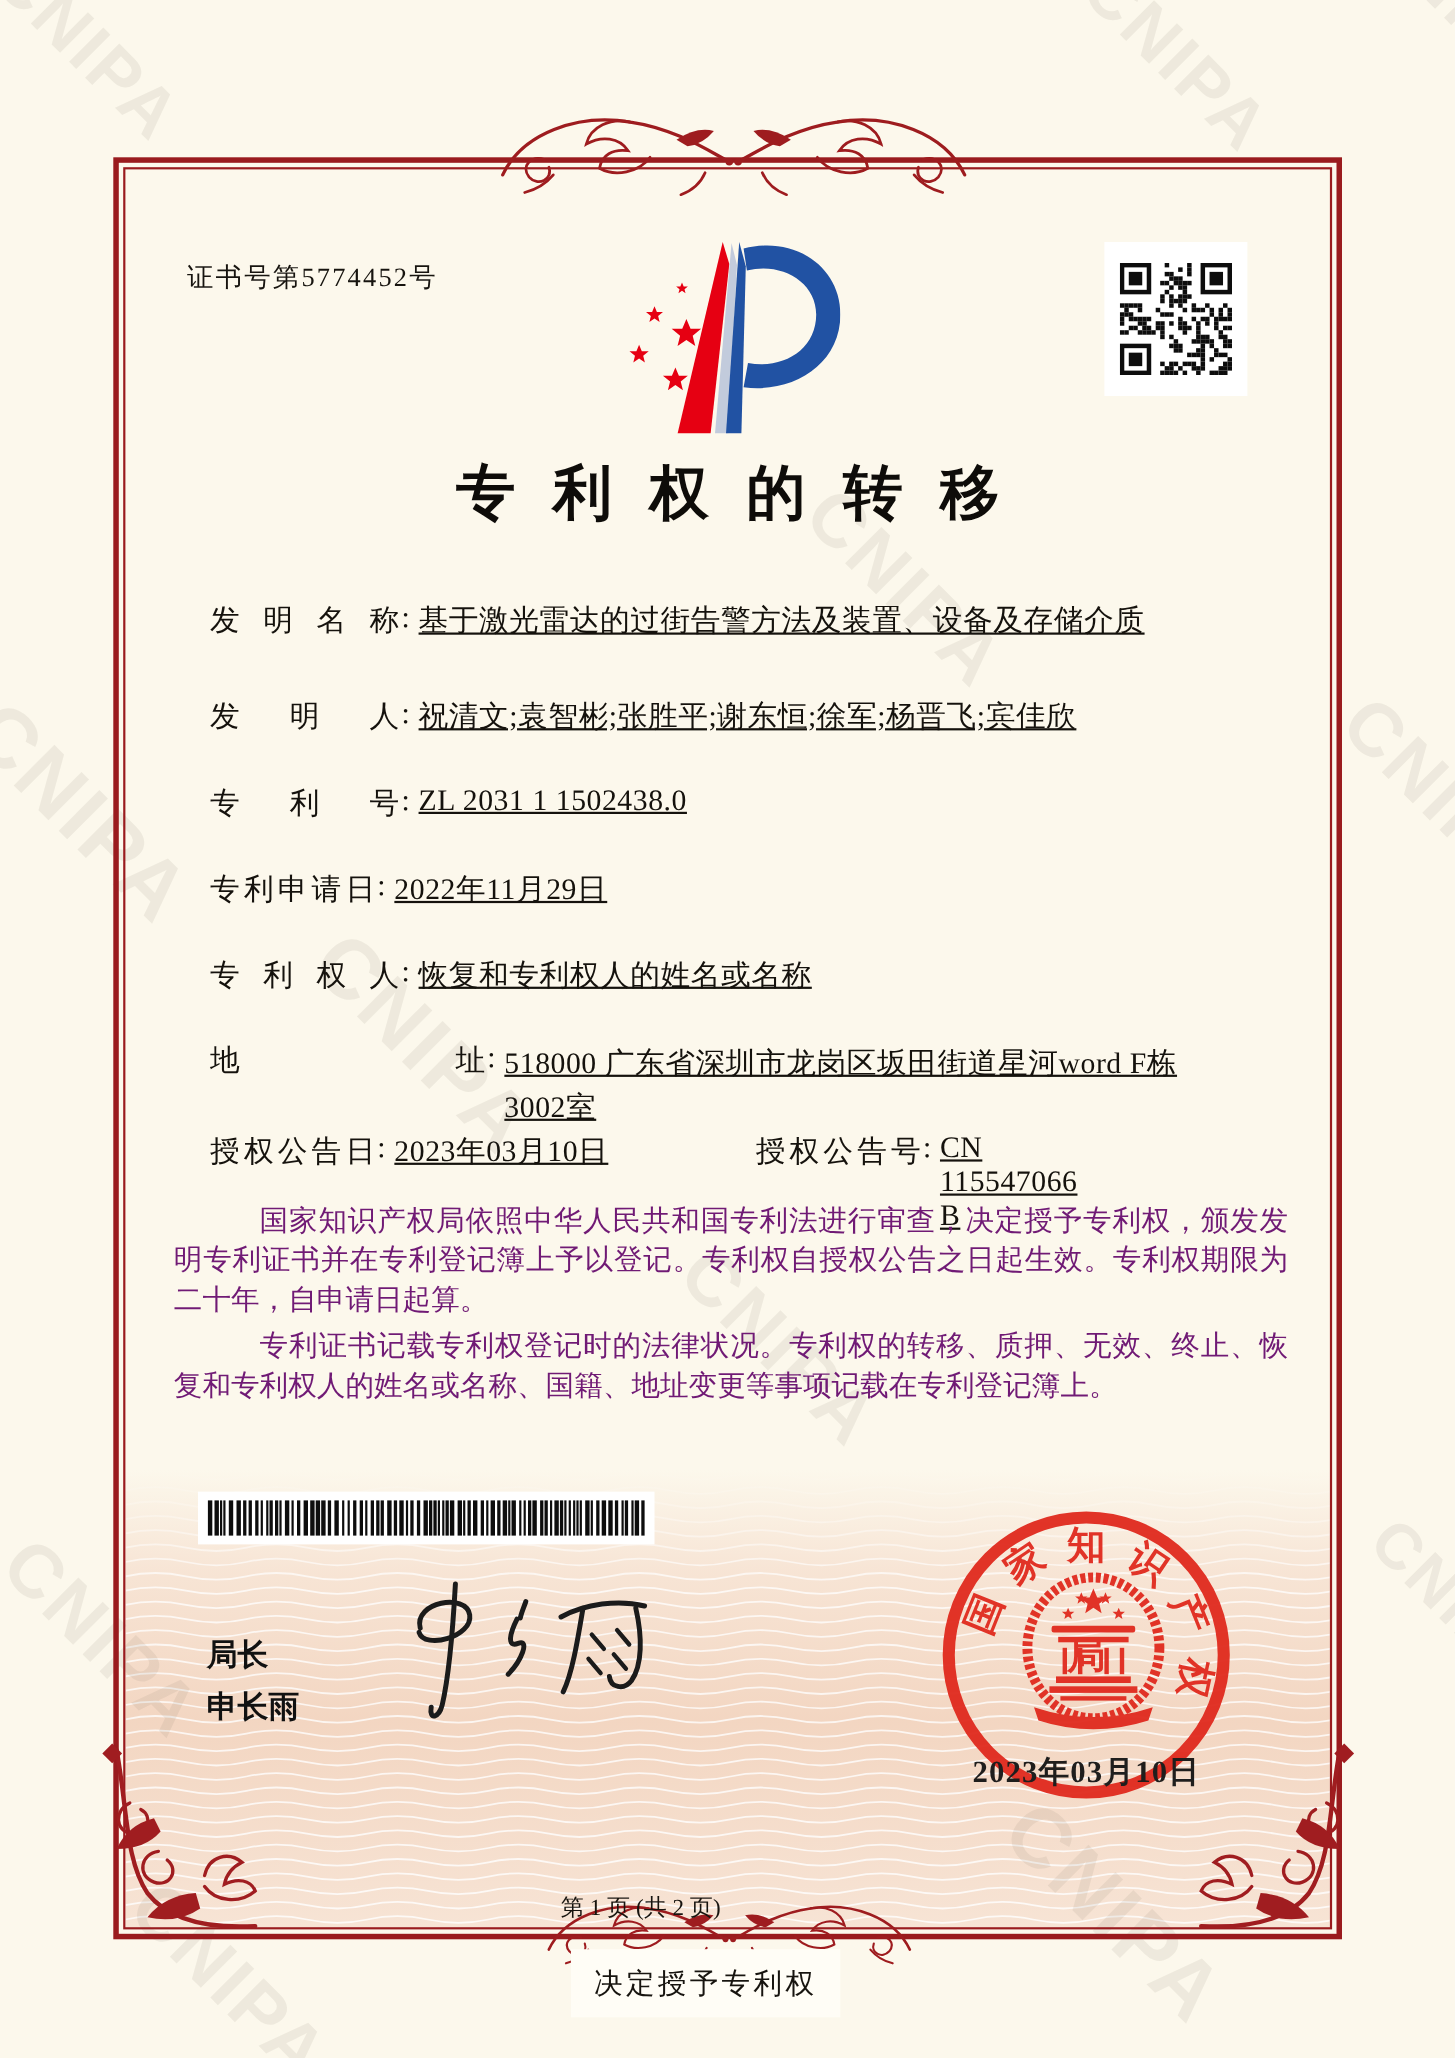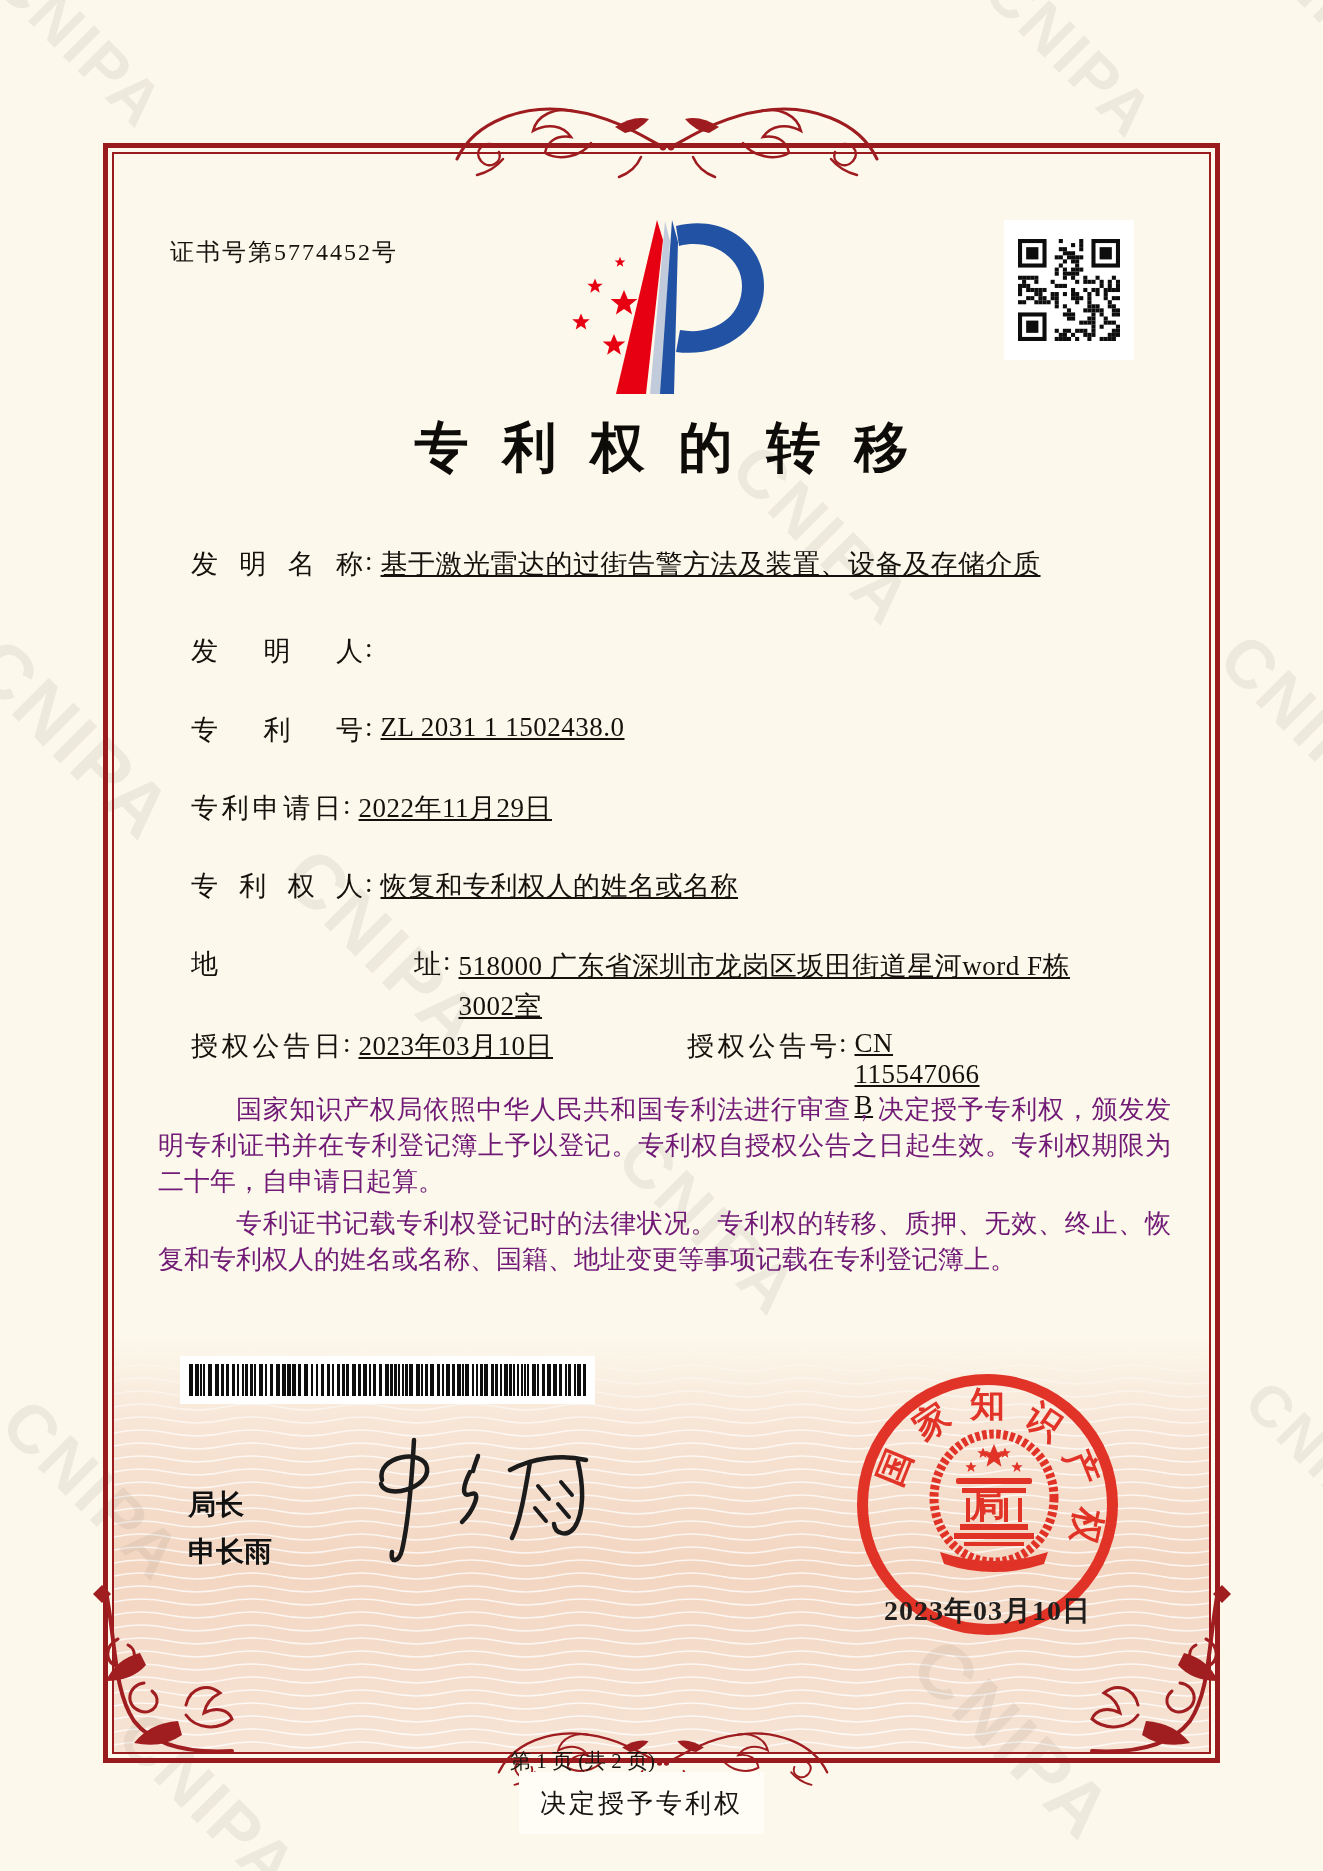--- a/index.html
+++ b/index.html
@@ -91,21 +91,21 @@
   .seal-char:nth-child(4){transform:rotate(0deg) translateY(-100px);}
   .seal-char:nth-child(5){transform:rotate(34deg) translateY(-100px);}
   .seal-char:nth-child(6){transform:rotate(68deg) translateY(-100px);}
   .seal-char:nth-child(7){transform:rotate(102deg) translateY(-100px);}
   .seal-emblem{position:absolute;left:57px;top:40px;width:160px;height:172px;}
   .seal-date{position:absolute;left:0;top:218px;width:100%;text-align:center;font-size:28px;
       font-weight:600;color:#141414;letter-spacing:1px;}
 
   
   .page-num{position:absolute;z-index:5;left:103px;top:1720px;width:959px;text-align:center;
-      font-size:21px;color:#17140f;margin-top:27px;}
+      font-size:21px;color:#17140f;}
   .cont-box{position:absolute;z-index:7;left:519px;top:1772px;width:245px;height:62px;background:#fffdf6;
       display:flex;align-items:center;justify-content:center;font-size:26px;letter-spacing:3px;color:#17140f;}
 </style>
 </head>
 <body>
 
 <svg width="0" height="0" style="position:absolute">
   <defs>
     <polygon id="st" points="0,-10 2.9,-3.1 10.3,-3.1 4.4,1.7 6.2,8.9 0,4.6 -6.2,8.9 -4.4,1.7 -10.3,-3.1 -2.9,-3.1"></polygon>
     <g id="flourish" fill="none" stroke="#9e1c1f" stroke-width="3" stroke-linecap="round">
@@ -425,20 +425,21 @@
       <span class="fcolon">:</span>
     <span class="fvalue">基于激光雷达的过街告警方法及装置、设备及存储介质</span>
   </div>
   <div class="field-row r2">
     <span class="jlabel">
         <span>发</span>
         <span>明</span>
         <span>人</span>
       </span>
       <span class="fcolon">:</span>
+    <span class="fvalue">祝清文;袁智彬;张胜平;谢东恒;徐军;杨晋飞;宾佳欣</span>
   </div>
   <div class="field-row r3">
     <span class="jlabel">
         <span>专</span>
         <span>利</span>
         <span>号</span>
       </span>
       <span class="fcolon">:</span>
     <span class="fvalue">ZL 2031 1 1502438.0</span>
   </div>

